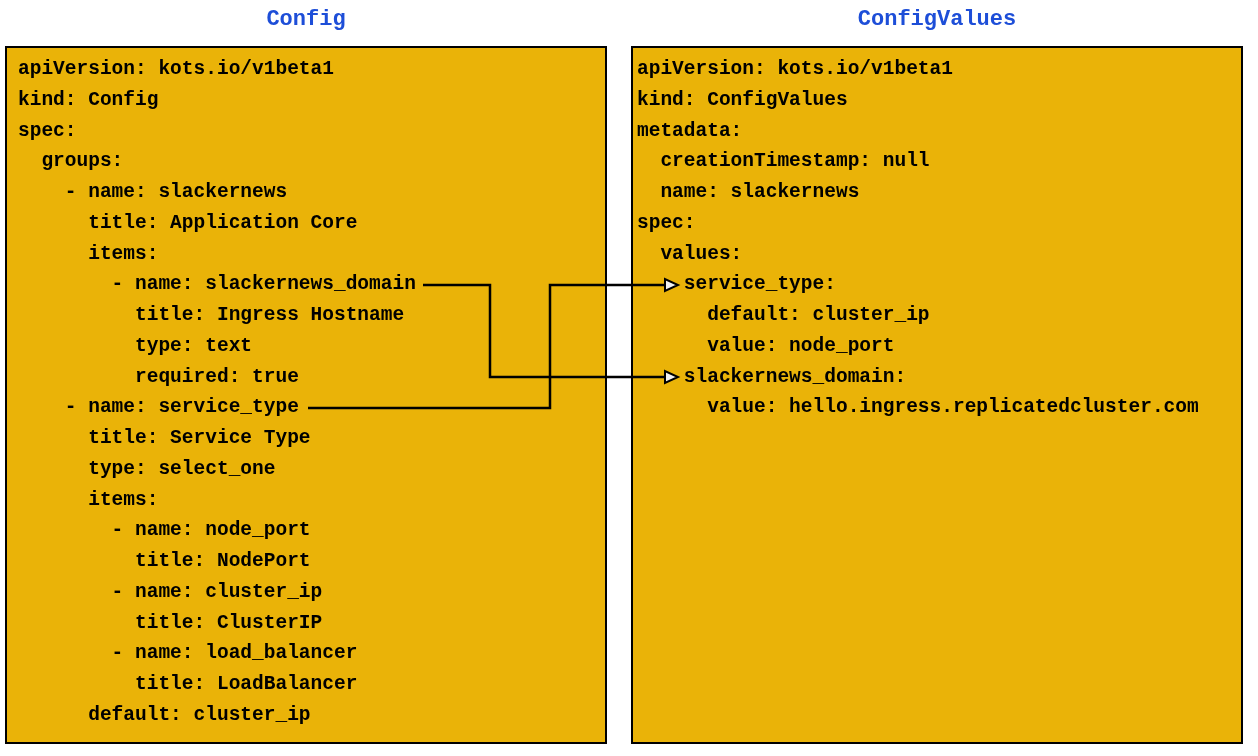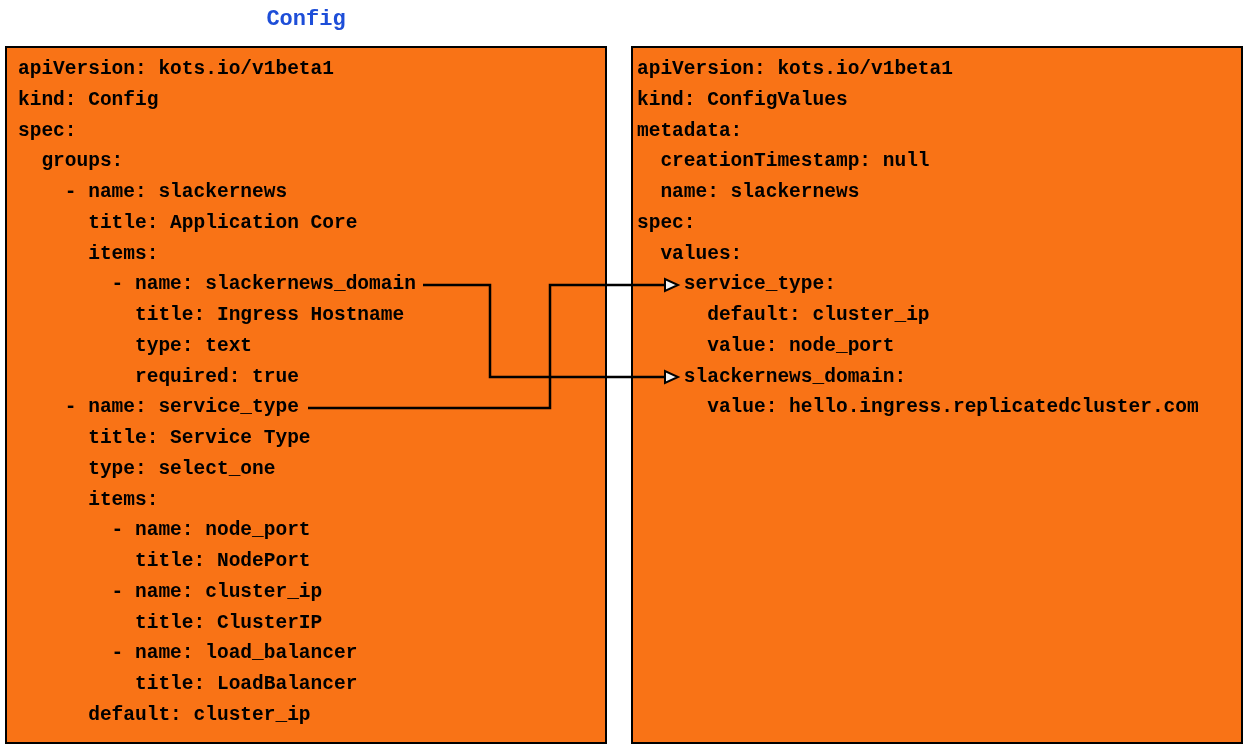--- a/index.html
+++ b/index.html
@@ -25,21 +25,21 @@
     font-size: 22px;
     color: #1d4ed8;
   }
   .panel-title.left  { left: 5px;   width: 602px; }
   .panel-title.right { left: 631px; width: 612px; }
   .panel {
     position: absolute;
     top: 46px;
     height: 698px;
     box-sizing: border-box;
-    background: #f97316;
+    background: #eab308;
     border: 2px solid #000000;
   }
   .panel.left  { left: 5px;   width: 602px; }
   .panel.right { left: 631px; width: 612px; }
   .panel pre {
     margin: 0;
     padding: 0;
     font-family: "Liberation Mono", "DejaVu Sans Mono", monospace;
     font-weight: bold;
     font-size: 19.5px;
@@ -58,20 +58,21 @@
     pointer-events: none;
   }
 </style>
 </head>
 <body>
 
 <div class="canvas">
 
   <div class="panel-title left">Config</div>
 
+  <div class="panel-title right">ConfigValues</div>
 
   <div class="panel left">
     <pre>apiVersion: kots.io/v1beta1
 kind: Config
 spec:
   groups:
     - name: slackernews
       title: Application Core
       items:
         - name: slackernews_domain

